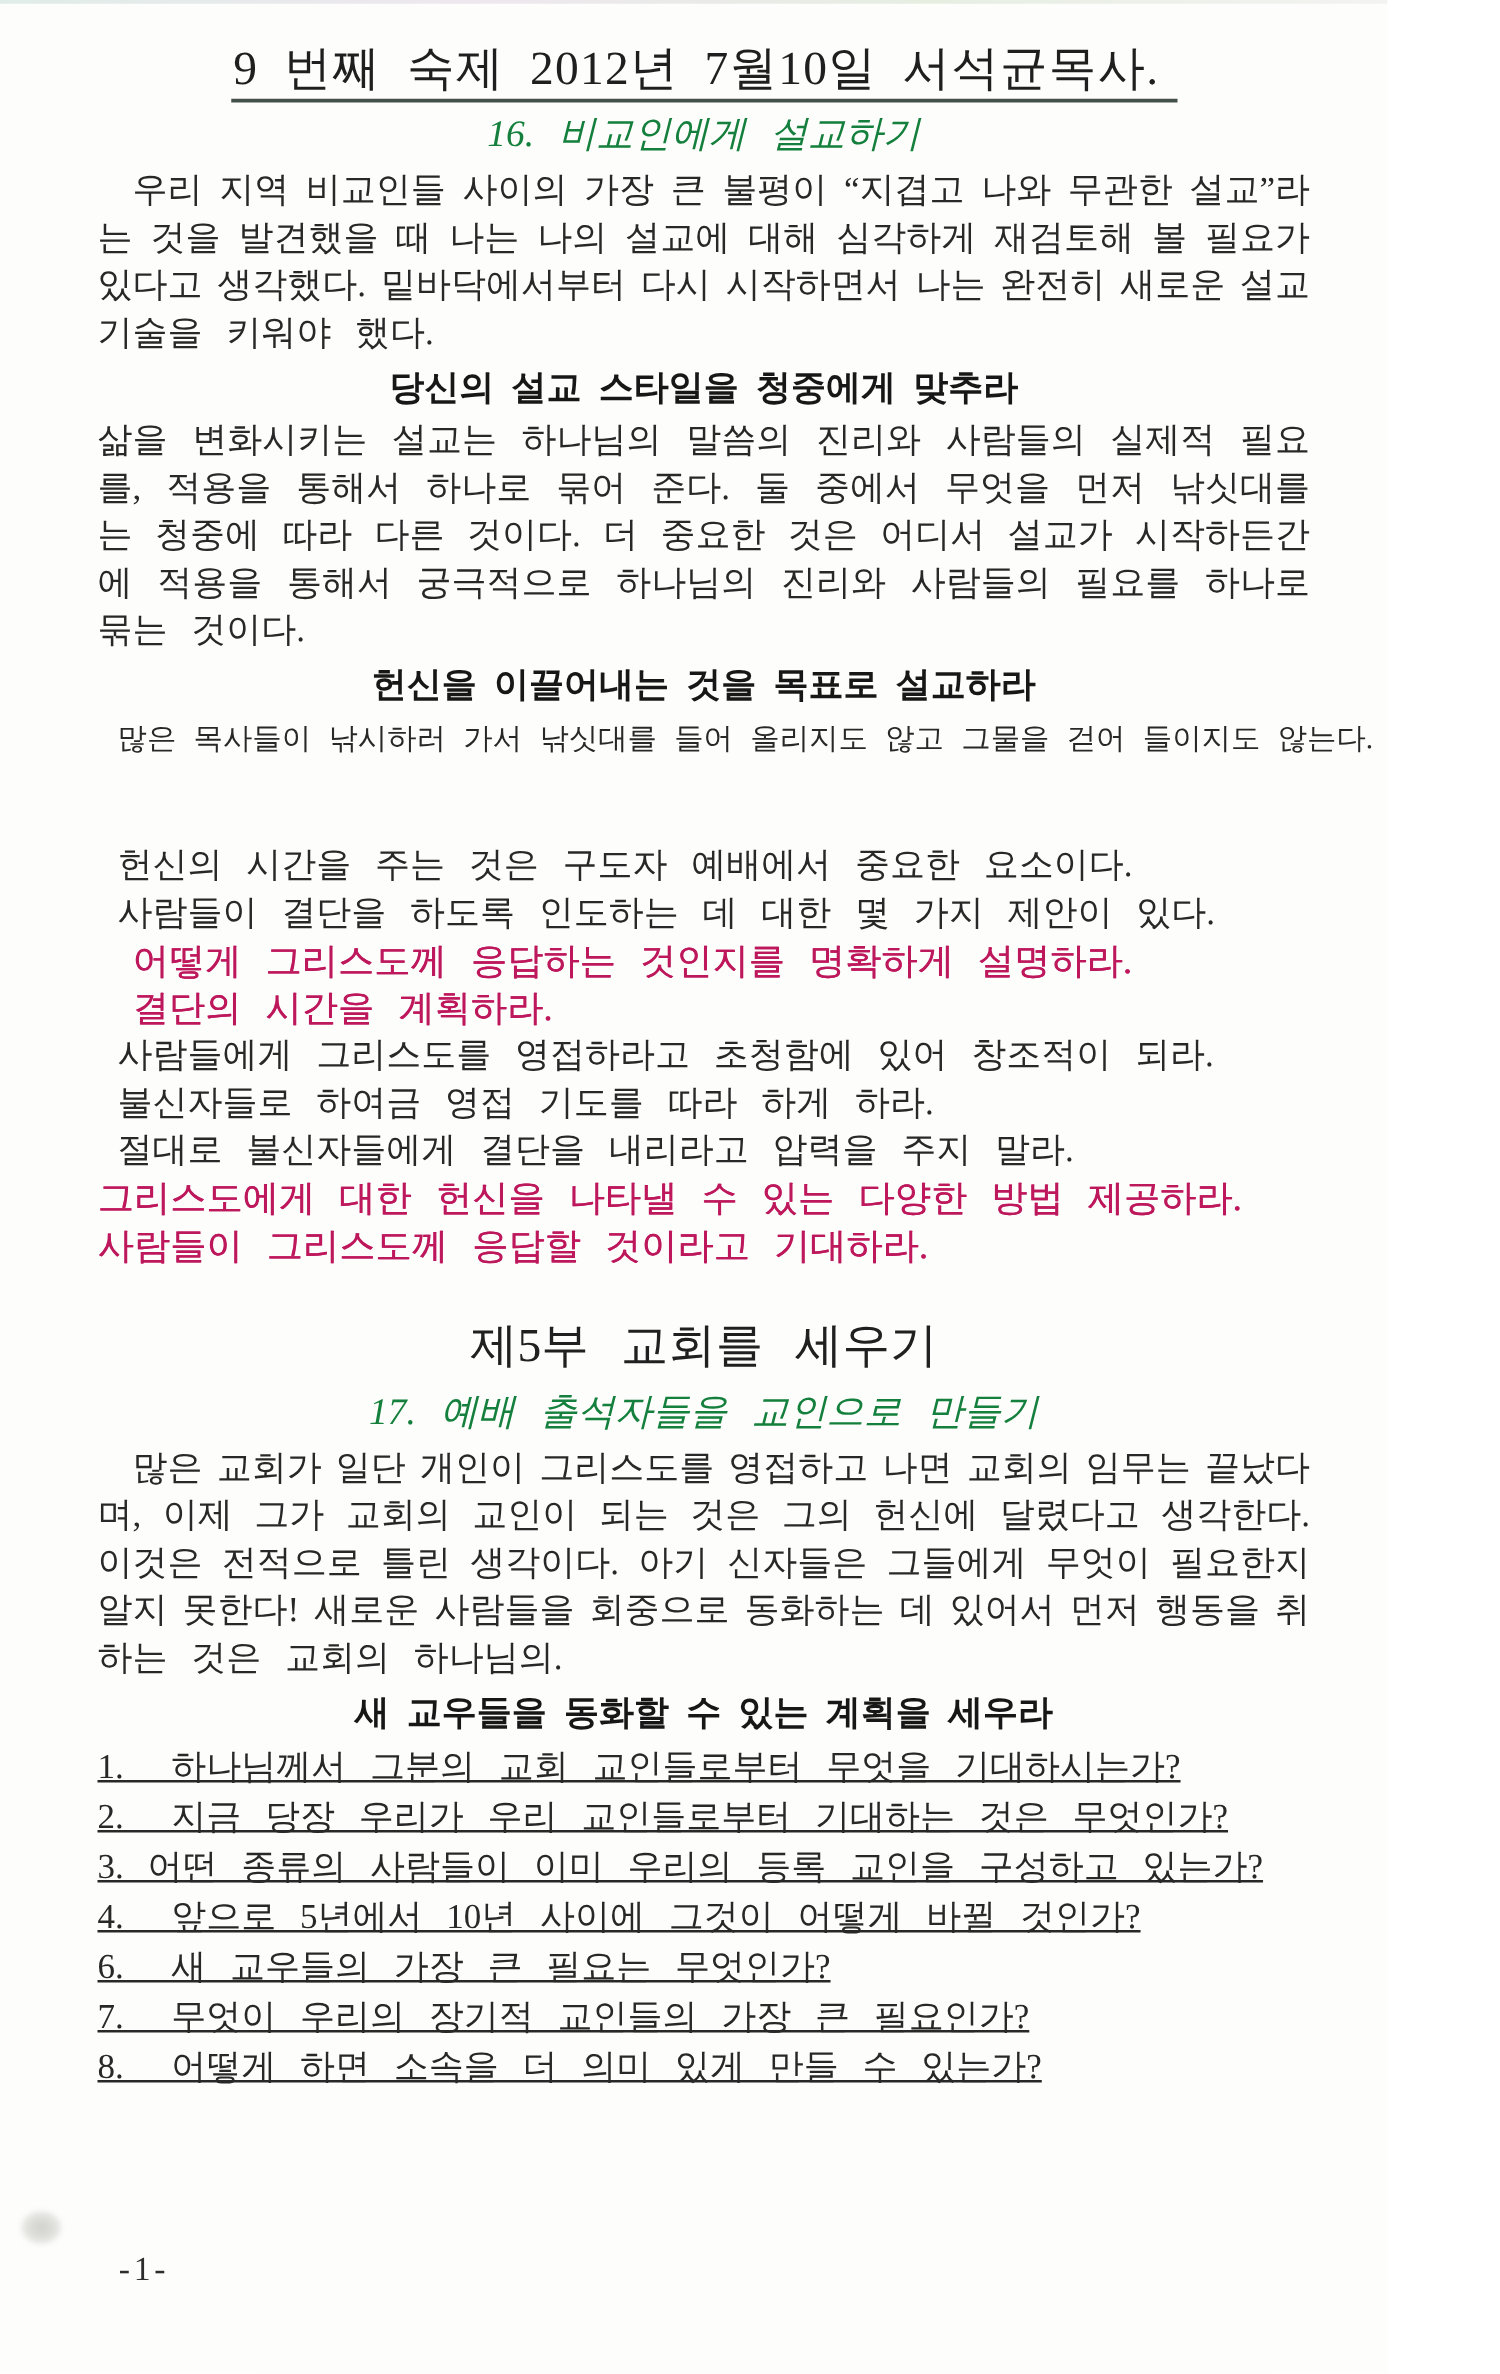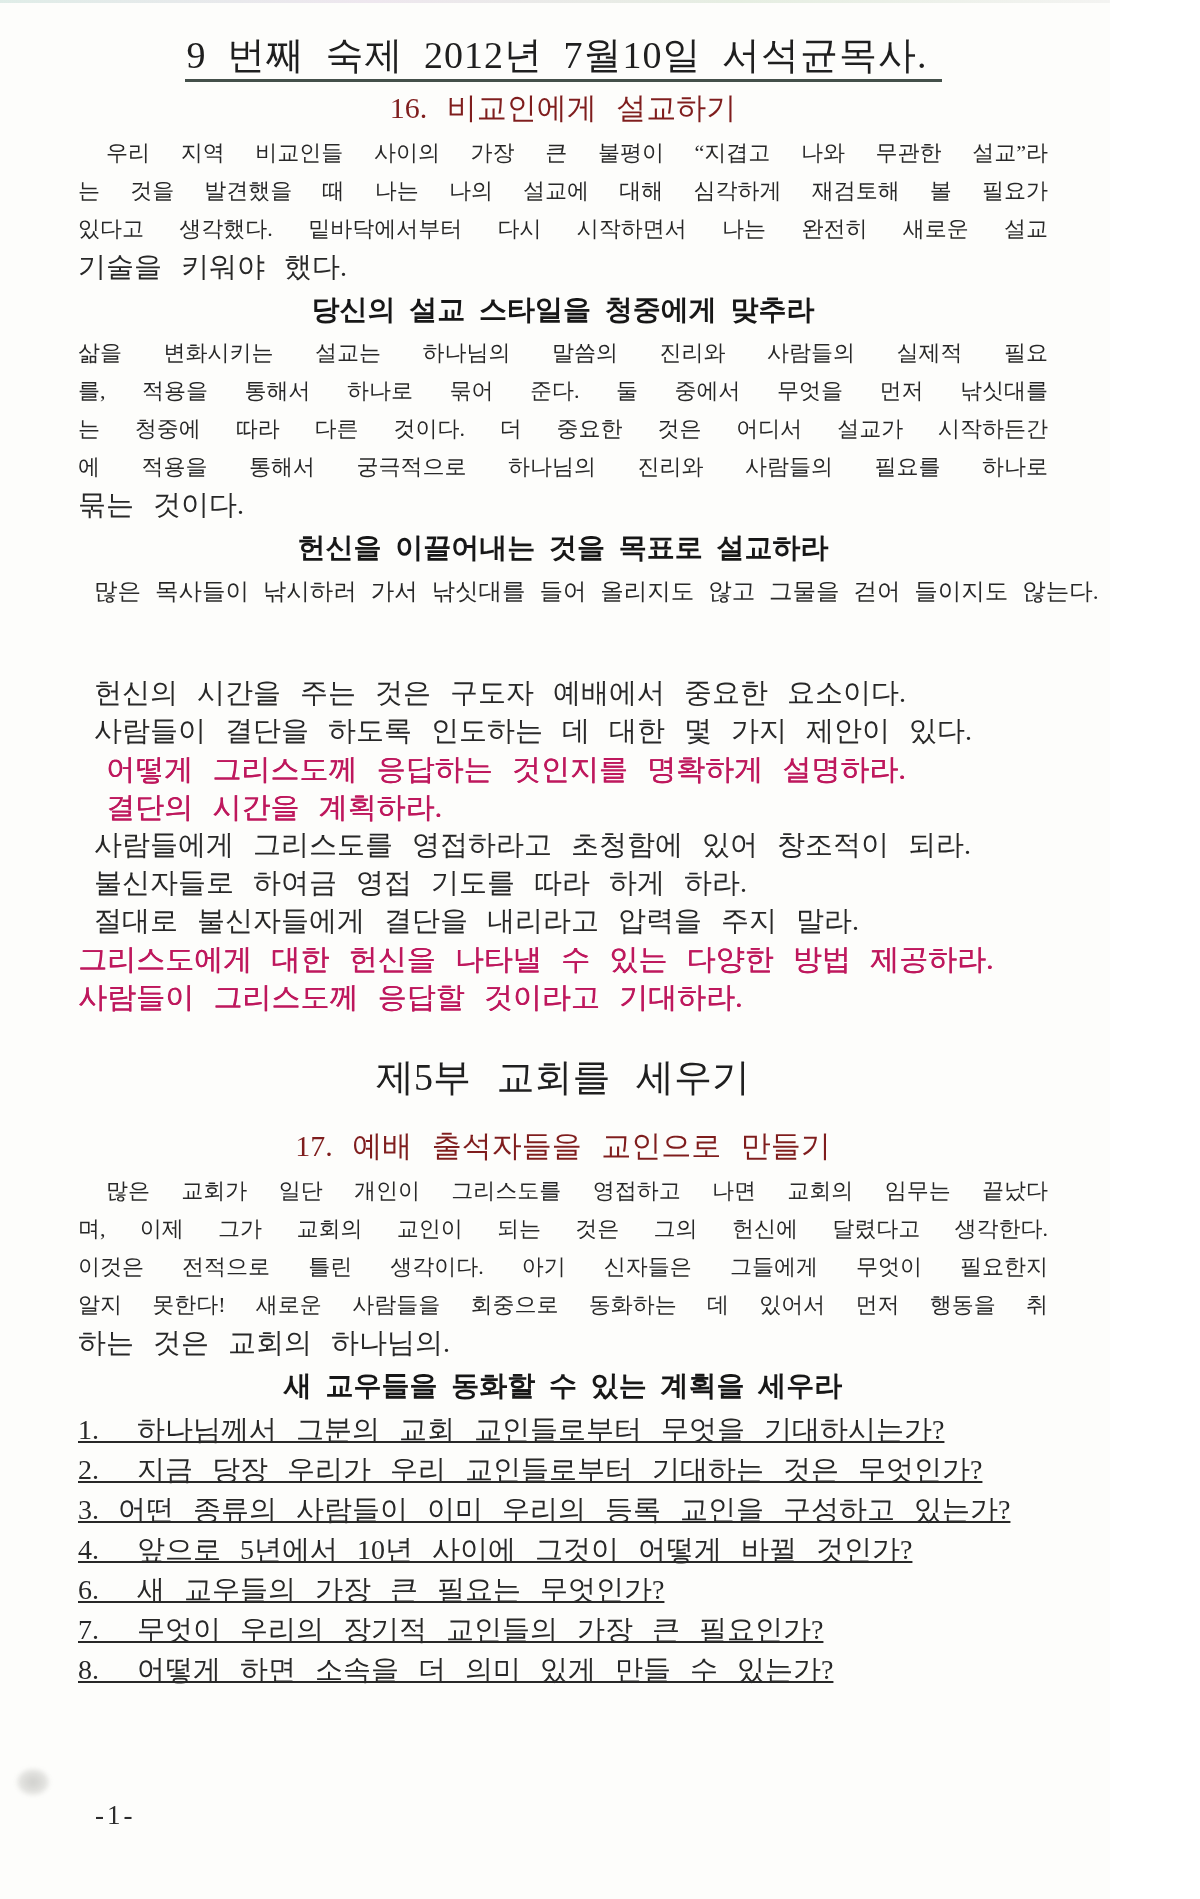--- a/index.html
+++ b/index.html
@@ -26,40 +26,41 @@
   }
   .doc-title span{
     border-bottom:3px solid #44504a;
     padding:0 14px 3px 2px;
   }
   .subtitle{
     text-align:center;
     font-size:30px;line-height:40px;
     word-spacing:12px;
     margin:2px 0 6px;
-    color:#7f1d1d;
+    color:#15803d;
+    font-style:italic;
   }
   .part-title{
     text-align:center;
     font-size:38px;line-height:50px;
     word-spacing:16px;
-    margin:0 0 24px;
+    margin:0 0 8px;
     color:#202020;
   }
   .heading{
     font-family:"Liberation Sans","DejaVu Sans",sans-serif;
     font-weight:700;
     text-align:center;
     font-size:28px;line-height:36px;
     word-spacing:6px;
     margin:6px 0;
     color:#171717;
   }
   .para{margin:0;}
-  .line{font-size:22px;line-height:38px;}
+  .line{font-size:28px;line-height:38px;}
   .line.j{text-align:justify;text-align-last:justify;}
   .line.single{white-space:pre;word-spacing:12px;font-size:28px;}
   .line.fi{text-indent:28px;}
   .line.small{font-size:23.5px;word-spacing:8px;}
   .line.em{font-size:29px;color:#be185d;text-shadow:0.4px 0 0 currentColor;}
   .ind0{padding-left:0;}
   .ind1{padding-left:16px;}
   .ind2{padding-left:28px;}
   .qlist{margin-top:4px;}
   .qitem{line-height:40px;word-spacing:10px;text-decoration:underline;}

